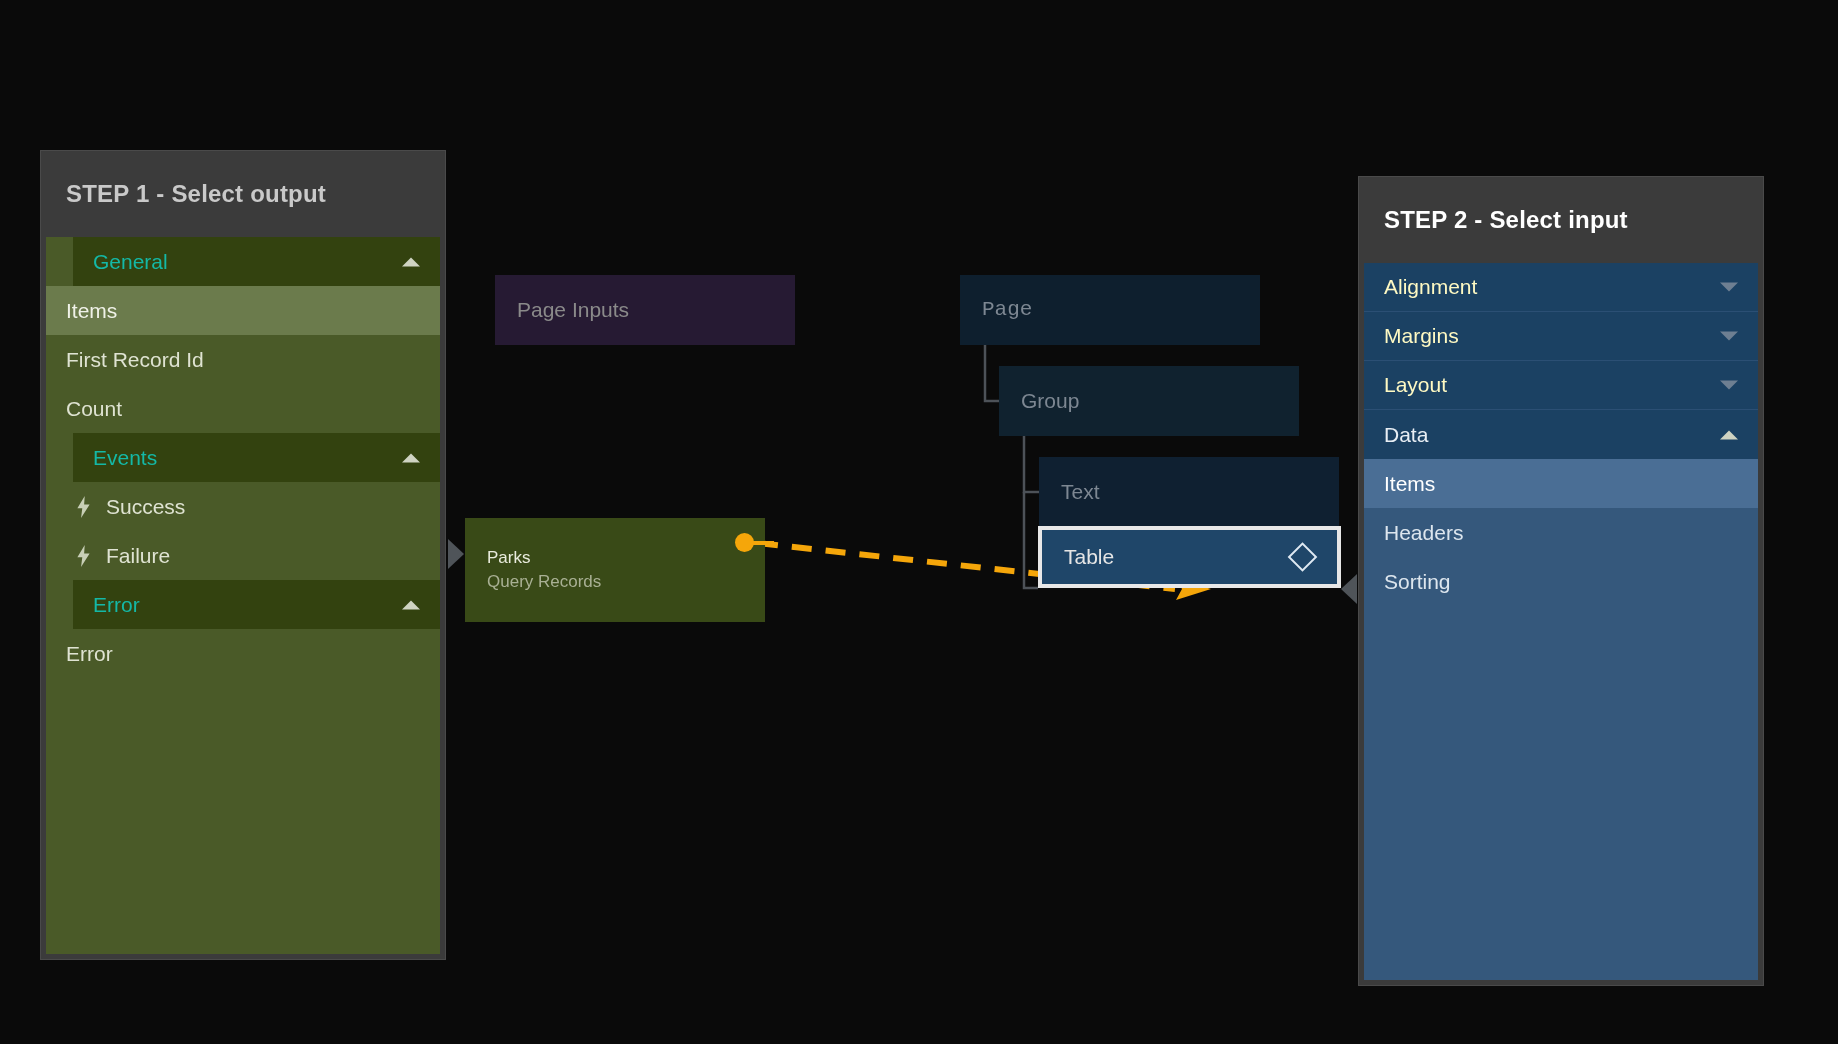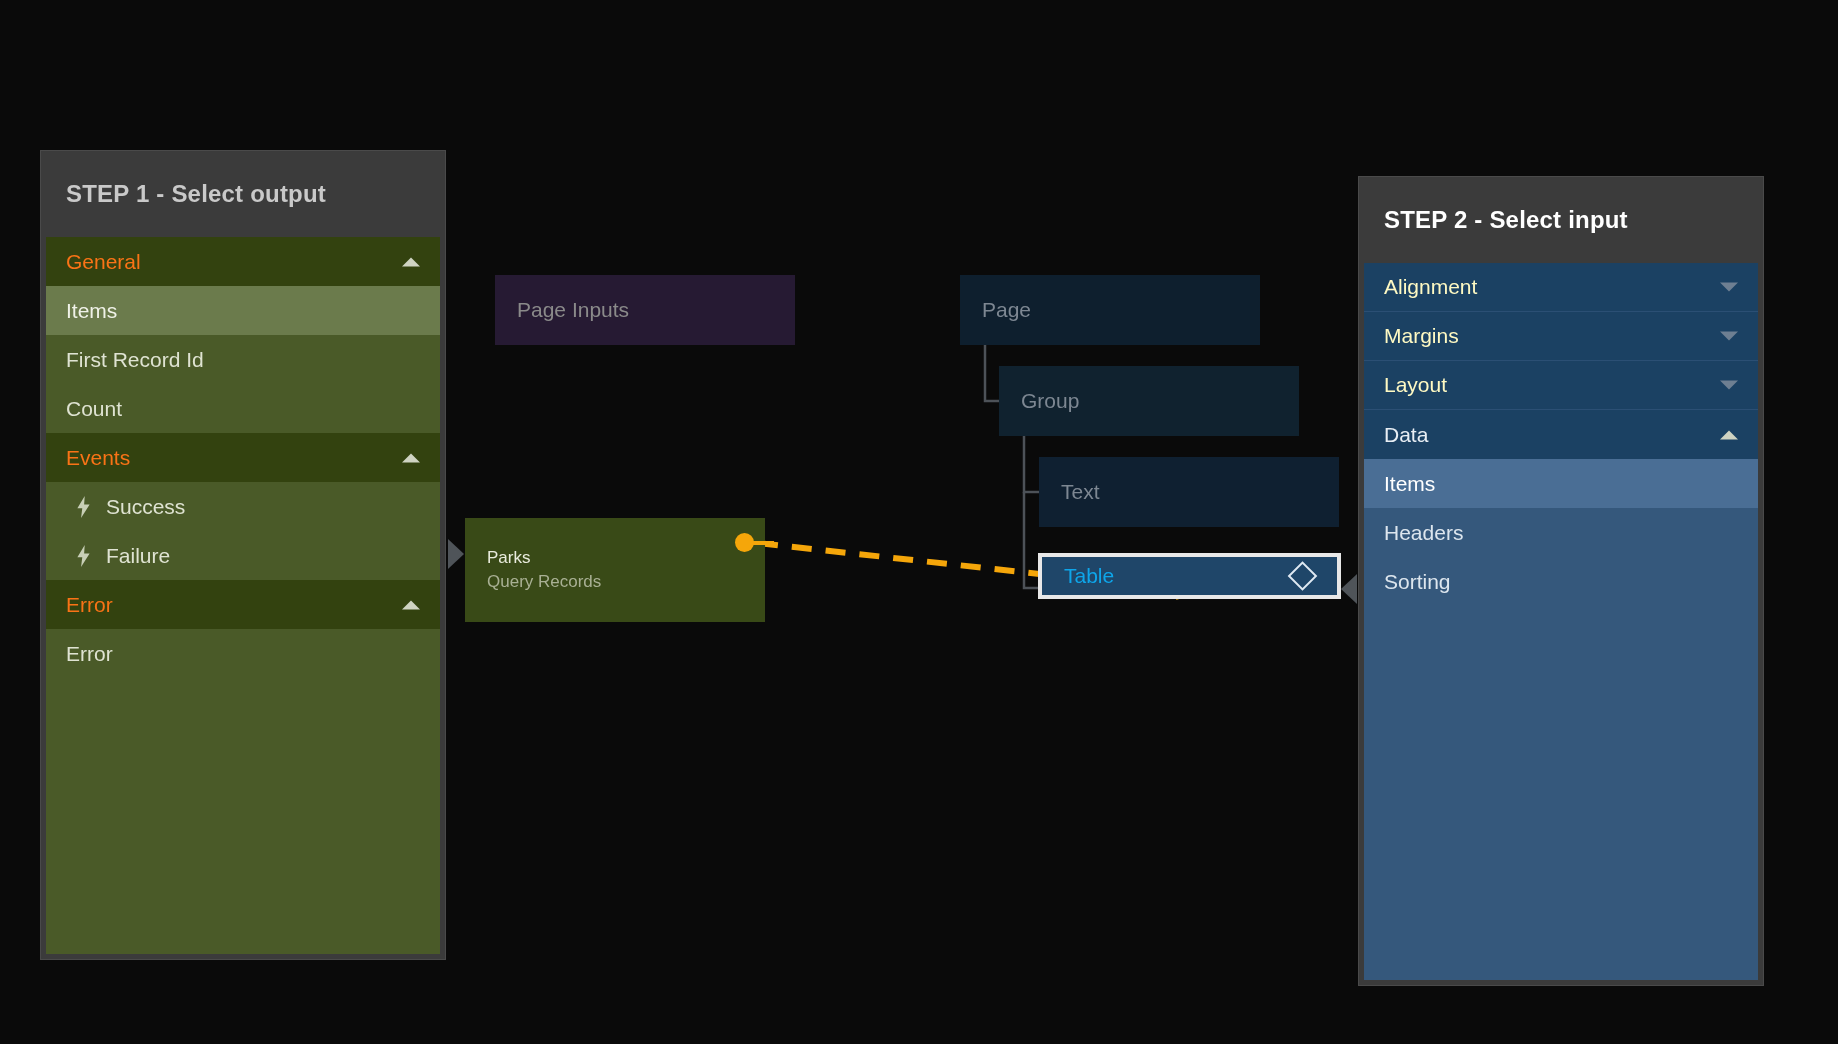--- a/index.html
+++ b/index.html
@@ -40,21 +40,21 @@
   #step1 { left: 40px; top: 150px; width: 406px; height: 810px; text-align: right; }
   #step1 .step-body { background: #4a5a28; }
   .row {
     height: 49px;
     display: flex;
     align-items: center;
     padding: 0 20px;
     font-size: 21px;
     position: relative;
   }
-  .row.group-g   { background: #33420f; color: #f97316; }
+  .row.group-g   { background: #33420f; color: #14b8a6; margin-left: 27px; }
   .row.leaf-g    { background: #4a5a28; color: #dfe3d2; }
   .row.sel-g     { background: #6b7b4c; color: #f0f2e8; }
   .row.indent    { padding-left: 26px; }
   .bolt { width: 22px; margin-right: 12px; display:inline-flex; align-items:center; justify-content:center; }
   .chev {
     position: absolute; right: 20px; top: 50%;
     width: 0; height: 0; transform: translateY(-50%);
   }
   .chev.up   { border-left: 9px solid transparent; border-right: 9px solid transparent; border-bottom: 9px solid #cfd3c2; }
   .chev.down { border-left: 9px solid transparent; border-right: 9px solid transparent; border-top: 9px solid #6e7f92; }
@@ -71,35 +71,35 @@
   
   .node {
     position: absolute;
     display: flex;
     align-items: center;
     padding: 0 22px;
     font-size: 21px;
   }
   .node .lbl { line-height: 1.28; }
   #node-page-inputs { left: 495px; top: 275px; width: 300px; height: 70px; background: #261a33; color: #8a8a8a; }
-  #node-page        { left: 960px; top: 275px; width: 300px; height: 70px; background: #0e1f2e; color: #7d8792; }
+  #node-page        { left: 960px; top: 275px; width: 300px; height: 70px; background: #0e1f2e; color: #7d8792; font-family: Liberation Mono, monospace; }
   #node-group       { left: 999px; top: 366px; width: 300px; height: 70px; background: #10222f; color: #7d8792; }
   #node-text        { left: 1039px; top: 457px; width: 300px; height: 70px; background: #0f2031; color: #7d8792; }
 
   #node-parks {
     left: 465px; top: 518px; width: 300px; height: 104px;
     background: #394a17; color: #e6e9da;
     flex-direction: column; align-items: flex-start; justify-content: center;
   }
   #node-parks .t1 { font-size: 17px; color: #e9ecdd; text-align: center; }
   #node-parks .t2 { font-size: 17px; color: #a9b094; margin-top: 4px; }
 
   #node-table {
-    left: 1038px; top: 553px; width: 303px; height: 46px;
-    background: #1f4669; color: #0ea5e9;
+    left: 1038px; top: 526px; width: 303px; height: 62px;
+    background: #1f4669; color: #e5e5e5;
     border: 4px solid #e8e8e8;
   }
   .diamond {
     position: absolute; right: 24px; top: 50%;
     width: 21px; height: 21px; transform: translateY(-50%) rotate(45deg);
     border: 2.5px solid #dfe9f2;
   }
 
   
   .socket-dot {

